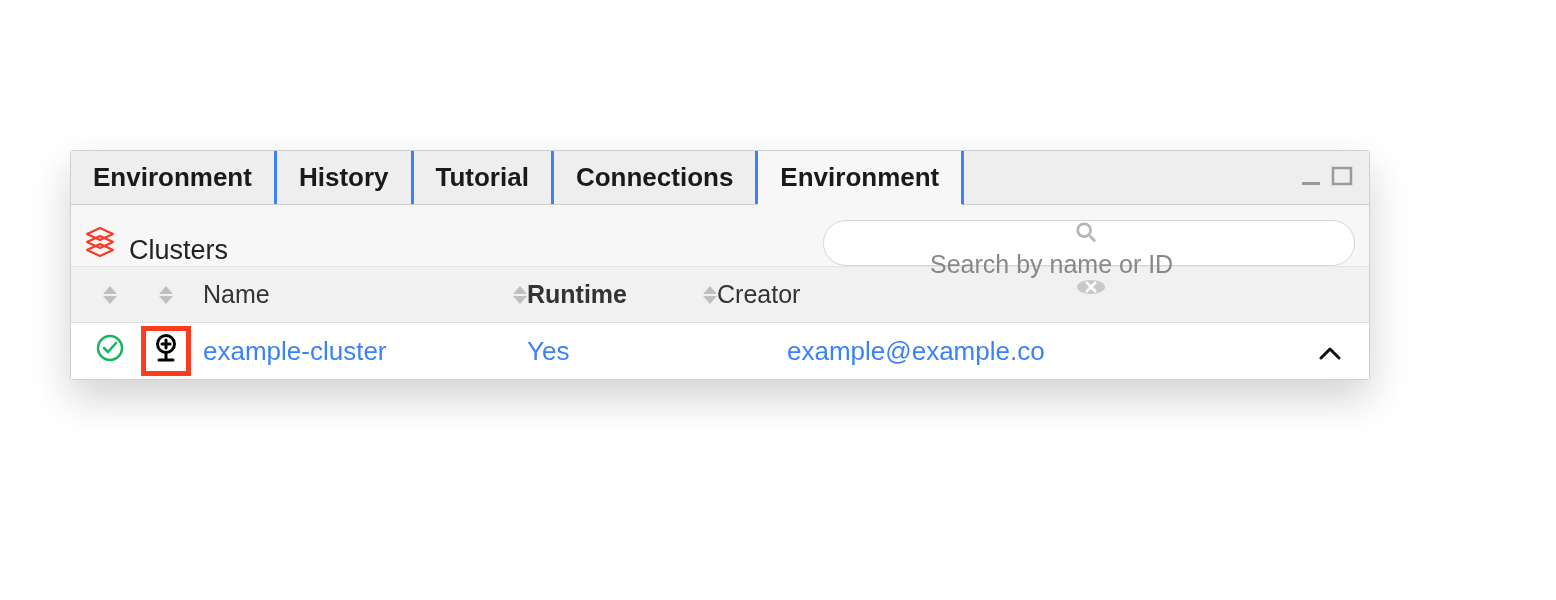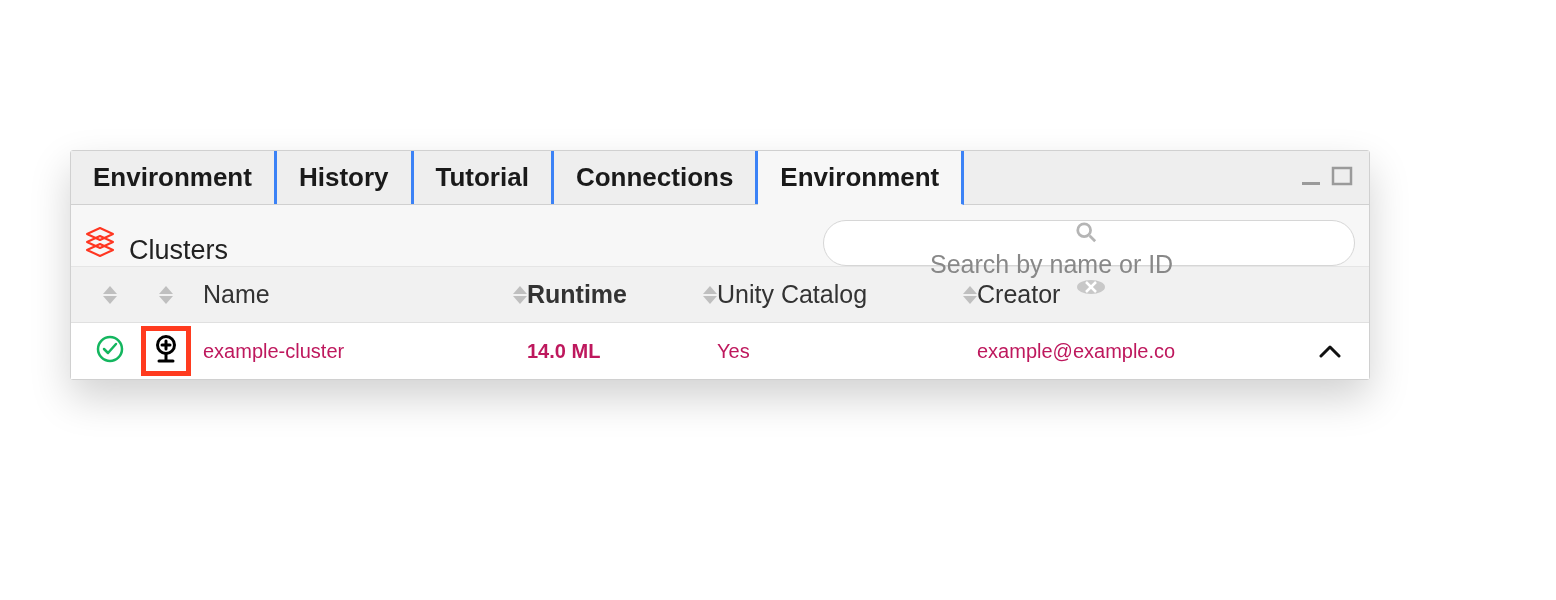--- a/index.html
+++ b/index.html
@@ -136,22 +136,22 @@
     display: inline-flex;
     flex-direction: column;
     line-height: 0;
     gap: 2px;
     cursor: pointer;
   }
 
   
   .data-row {
     background: #fff;
-    font-size: 20px;
-    color: #be185d;
+    font-size: 26px;
+    color: #3b82f6;
   }
   .highlight-box {
     border: 5px solid #ff3b1f;
     padding: 2px;
     display: inline-flex;
     align-items: center;
     justify-content: center;
     width: 50px;
     height: 50px;
   }
@@ -263,32 +263,20 @@
       <span style="flex:1"></span>
       <span class="sort-arrows">
         <svg width="14" height="8" viewBox="0 0 14 8">
             <polygon points="7,0 14,8 0,8" fill="#bfbfbf"></polygon>
           </svg>
         <svg width="14" height="8" viewBox="0 0 14 8">
             <polygon points="0,0 14,0 7,8" fill="#bfbfbf"></polygon>
           </svg>
       </span>
     </div>
-    <div class="col-uc header-cell">
-      <span>Unity Catalog</span>
-      <span style="flex:1"></span>
-      <span class="sort-arrows">
-        <svg width="14" height="8" viewBox="0 0 14 8">
-            <polygon points="7,0 14,8 0,8" fill="#bfbfbf"></polygon>
-          </svg>
-        <svg width="14" height="8" viewBox="0 0 14 8">
-            <polygon points="0,0 14,0 7,8" fill="#bfbfbf"></polygon>
-          </svg>
-      </span>
-    </div>
     <div class="col-creator header-cell">
       <span>Creator</span>
     </div>
     <div class="col-action1"></div>
     <div class="col-action2"></div>
   </div>
 
   <div class="data-row">
     <div class="col-status">
       <span>
@@ -305,21 +293,20 @@
             <circle cx="15" cy="11" r="8.5" fill="none" stroke="#000" stroke-width="3"></circle>
             <line x1="11" y1="11" x2="19" y2="11" stroke="#000" stroke-width="3" stroke-linecap="round"></line>
             <line x1="15" y1="7" x2="15" y2="15" stroke="#000" stroke-width="3" stroke-linecap="round"></line>
             <line x1="15" y1="19" x2="15" y2="26" stroke="#000" stroke-width="3"></line>
             <line x1="8" y1="27" x2="22" y2="27" stroke="#000" stroke-width="3" stroke-linecap="round"></line>
           </svg>
         </span>
       </span>
     </div>
     <div class="col-name"><span>example-cluster</span></div>
-    <div class="col-runtime"><span>14.0 ML</span></div>
     <div class="col-uc"><span>Yes</span></div>
     <div class="col-creator"><span>example@example.co</span></div>
     <div class="col-action1">
       <span><span class="stop-square"></span></span>
     </div>
     <div class="col-action2">
       <span>
         <svg width="22" height="14" viewBox="0 0 22 14">
             <polyline points="2,12 11,3 20,12" fill="none" stroke="#111" stroke-width="3" stroke-linecap="round" stroke-linejoin="round"></polyline>
           </svg>

